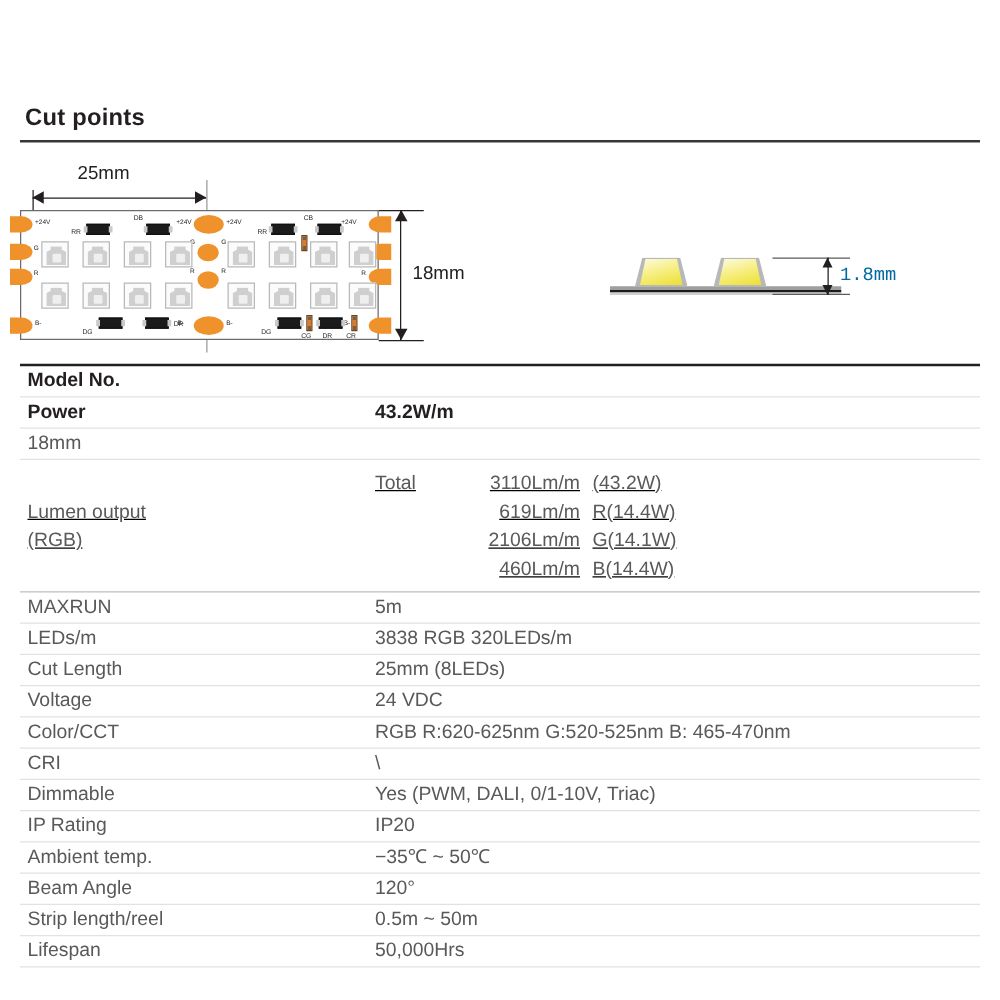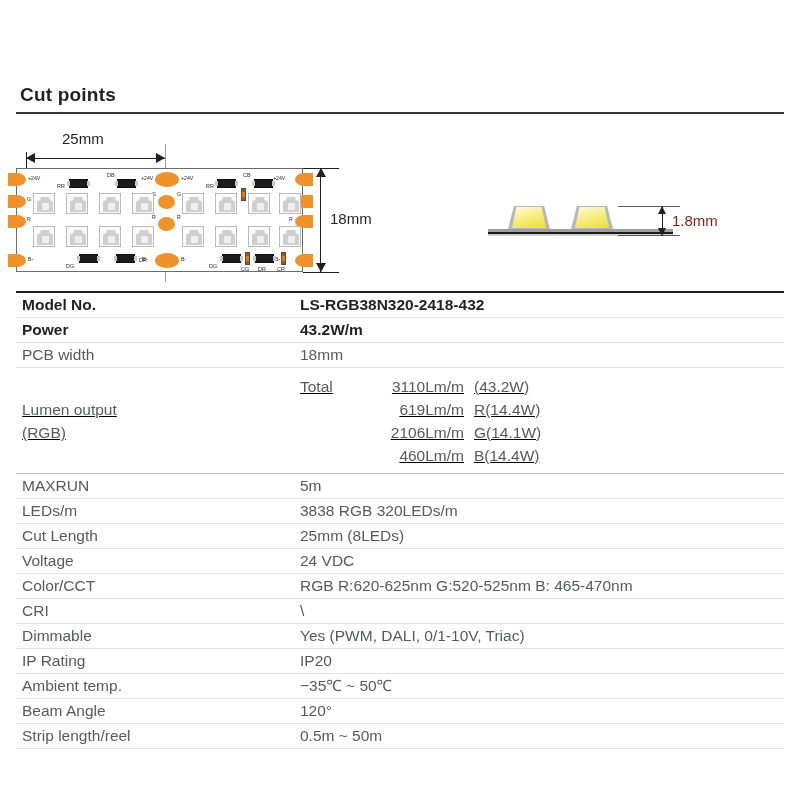--- a/index.html
+++ b/index.html
@@ -128,21 +128,21 @@
 
   .side-ext-t { position: absolute; left: 148px; top: 76px; width: 62px; height: 1px; background: #5b5b5b; }
   .side-ext-b { position: absolute; left: 148px; top: 105px; width: 62px; height: 1px; background: #5b5b5b; }
   .side-dim-line { position: absolute; left: 192px; top: 76px; width: 1px; height: 30px; background: #231f20; }
   .side-arrow-t, .side-arrow-b {
     position: absolute; left: 188px; width: 0; height: 0;
     border-left: 4.5px solid transparent; border-right: 4.5px solid transparent;
   }
   .side-arrow-t { top: 76px; border-bottom: 8px solid #231f20; }
   .side-arrow-b { top: 98px; border-top: 8px solid #231f20; }
-  .side-dim-label { position: absolute; left: 202px; top: 82px; font-size: 15px; color: #7f1d1d; }
+  .side-dim-label { position: absolute; left: 202px; top: 82px; font-size: 15px; color: #0369a1; font-family: Liberation Mono, monospace; }
 
   
   .spec { position: absolute; left: 16px; top: 291px; width: 768px; }
   .spec-top-rule { height: 2px; background: #231f20; width: 100%; }
   .row {
     display: flex; align-items: center;
     border-bottom: 1px solid #e2e2e2;
     min-height: 24px;
   }
   .row .k, .row .v {
@@ -322,28 +322,26 @@
     <div class="side-arrow-t"></div>
     <div class="side-arrow-b"></div>
     <div class="side-dim-label">1.8mm</div>
   </div>
 
   <div class="spec">
     <div class="spec-top-rule"></div>
 
     <div class="row bold">
       <div class="k">Model No.</div>
-      <div class="v">LS-RGB38N320-2418-432</div>
     </div>
     <div class="row bold">
       <div class="k">Power</div>
       <div class="v">43.2W/m</div>
     </div>
     <div class="row">
-      <div class="k">PCB width</div>
       <div class="v">18mm</div>
     </div>
 
     <div class="row lumen strong-sep">
       <div class="k">
         <div>Lumen  output</div>
         <div>(RGB)</div>
       </div>
       <div class="v">
         <div class="lumen-lines">
@@ -408,15 +406,19 @@
       <div class="v">−35℃ ~ 50℃</div>
     </div>
     <div class="row">
       <div class="k">Beam Angle</div>
       <div class="v">120°</div>
     </div>
     <div class="row">
       <div class="k">Strip length/reel</div>
       <div class="v">0.5m ~ 50m</div>
     </div>
+    <div class="row">
+      <div class="k">Lifespan</div>
+      <div class="v">50,000Hrs</div>
+    </div>
   </div>
 
 </div>
 
 </body></html>

